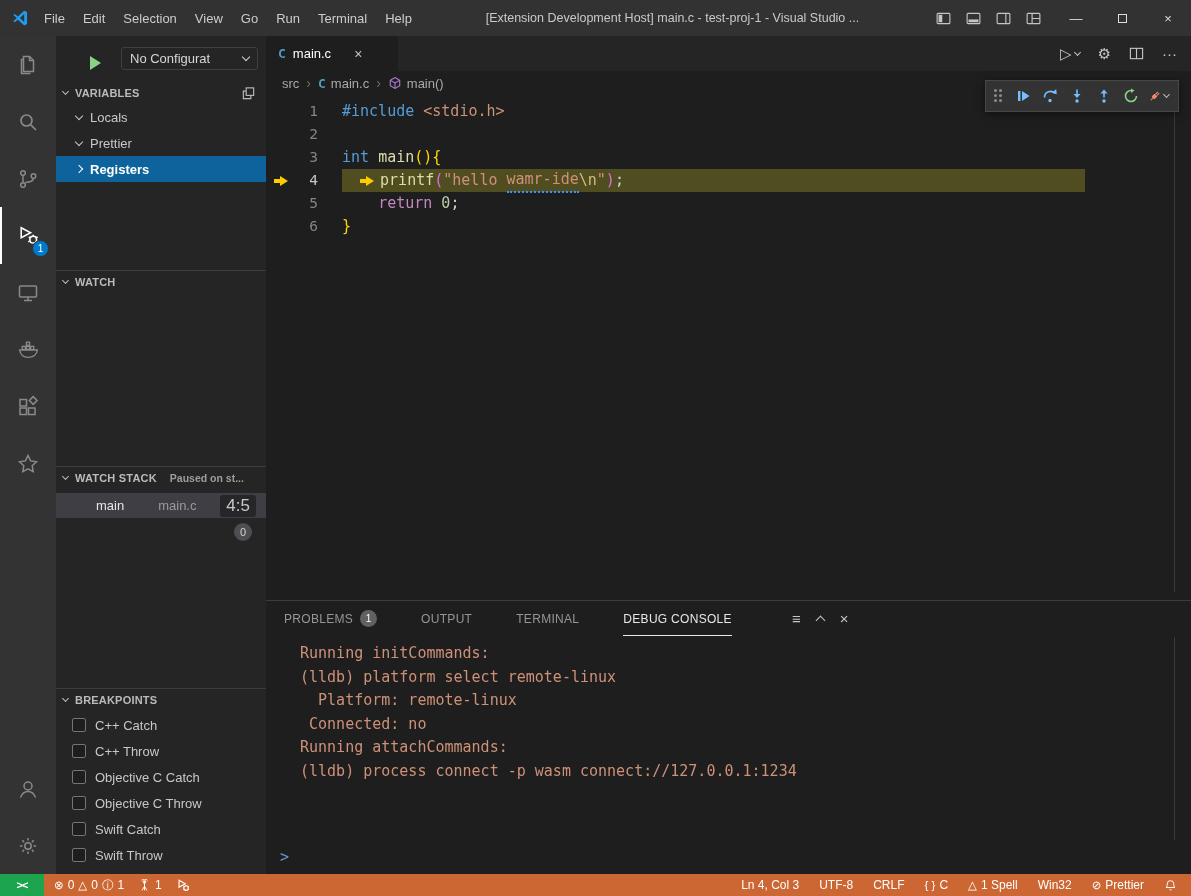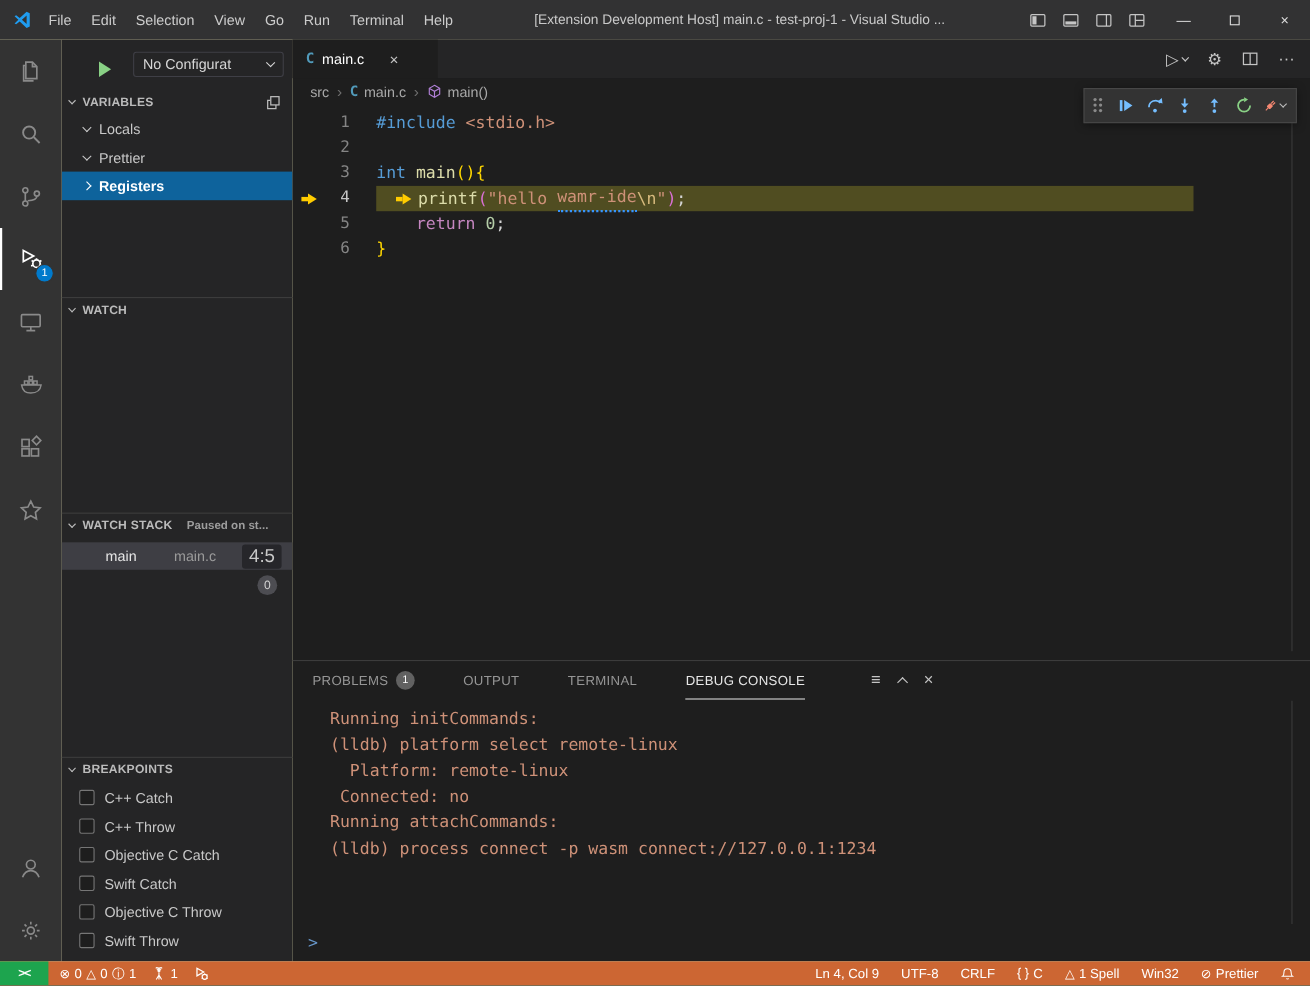--- a/index.html
+++ b/index.html
@@ -332,25 +332,25 @@
     <div class="bp-row">
       <span class="bp-check"></span>
       <span>C++ Throw</span>
     </div>
     <div class="bp-row">
       <span class="bp-check"></span>
       <span>Objective C Catch</span>
     </div>
     <div class="bp-row">
       <span class="bp-check"></span>
-      <span>Swift Catch</span>
+      <span>Objective C Throw</span>
     </div>
     <div class="bp-row">
       <span class="bp-check"></span>
-      <span>Objective C Throw</span>
+      <span>Swift Catch</span>
     </div>
     <div class="bp-row">
       <span class="bp-check"></span>
       <span>Swift Throw</span>
     </div>
   </aside>
 
   <main class="editor-area">
     <div class="tabbar">
       <div class="tab">
@@ -543,21 +543,21 @@
               <g fill="none" stroke="#fff" stroke-width="1.3">
                 <path d="M3.5 2.5l7 4-7 4z"></path>
                 <circle cx="11.5" cy="11.5" r="2.6"></circle>
                 <path stroke-width="1" d="M11.5 8.9V7.8M9.4 10l-1-.6M13.6 10l1-.6M9.3 12.8l-1 .4M13.7 12.8l1 .4"></path>
               </g>
             </svg>
           </span>
       </div>
     </div>
     <div class="sb-right">
-      <span class="sb-item">Ln 4, Col 9</span>
+      <span class="sb-item">Ln 4, Col 3</span>
       <span class="sb-item">UTF-8</span>
       <span class="sb-item">CRLF</span>
       <span class="sb-item">
           <span class="ico">{ }</span>
           <span>C</span>
         </span>
       <span class="sb-item">
           <span class="ico">△</span>
           <span>1 Spell</span>
         </span>

